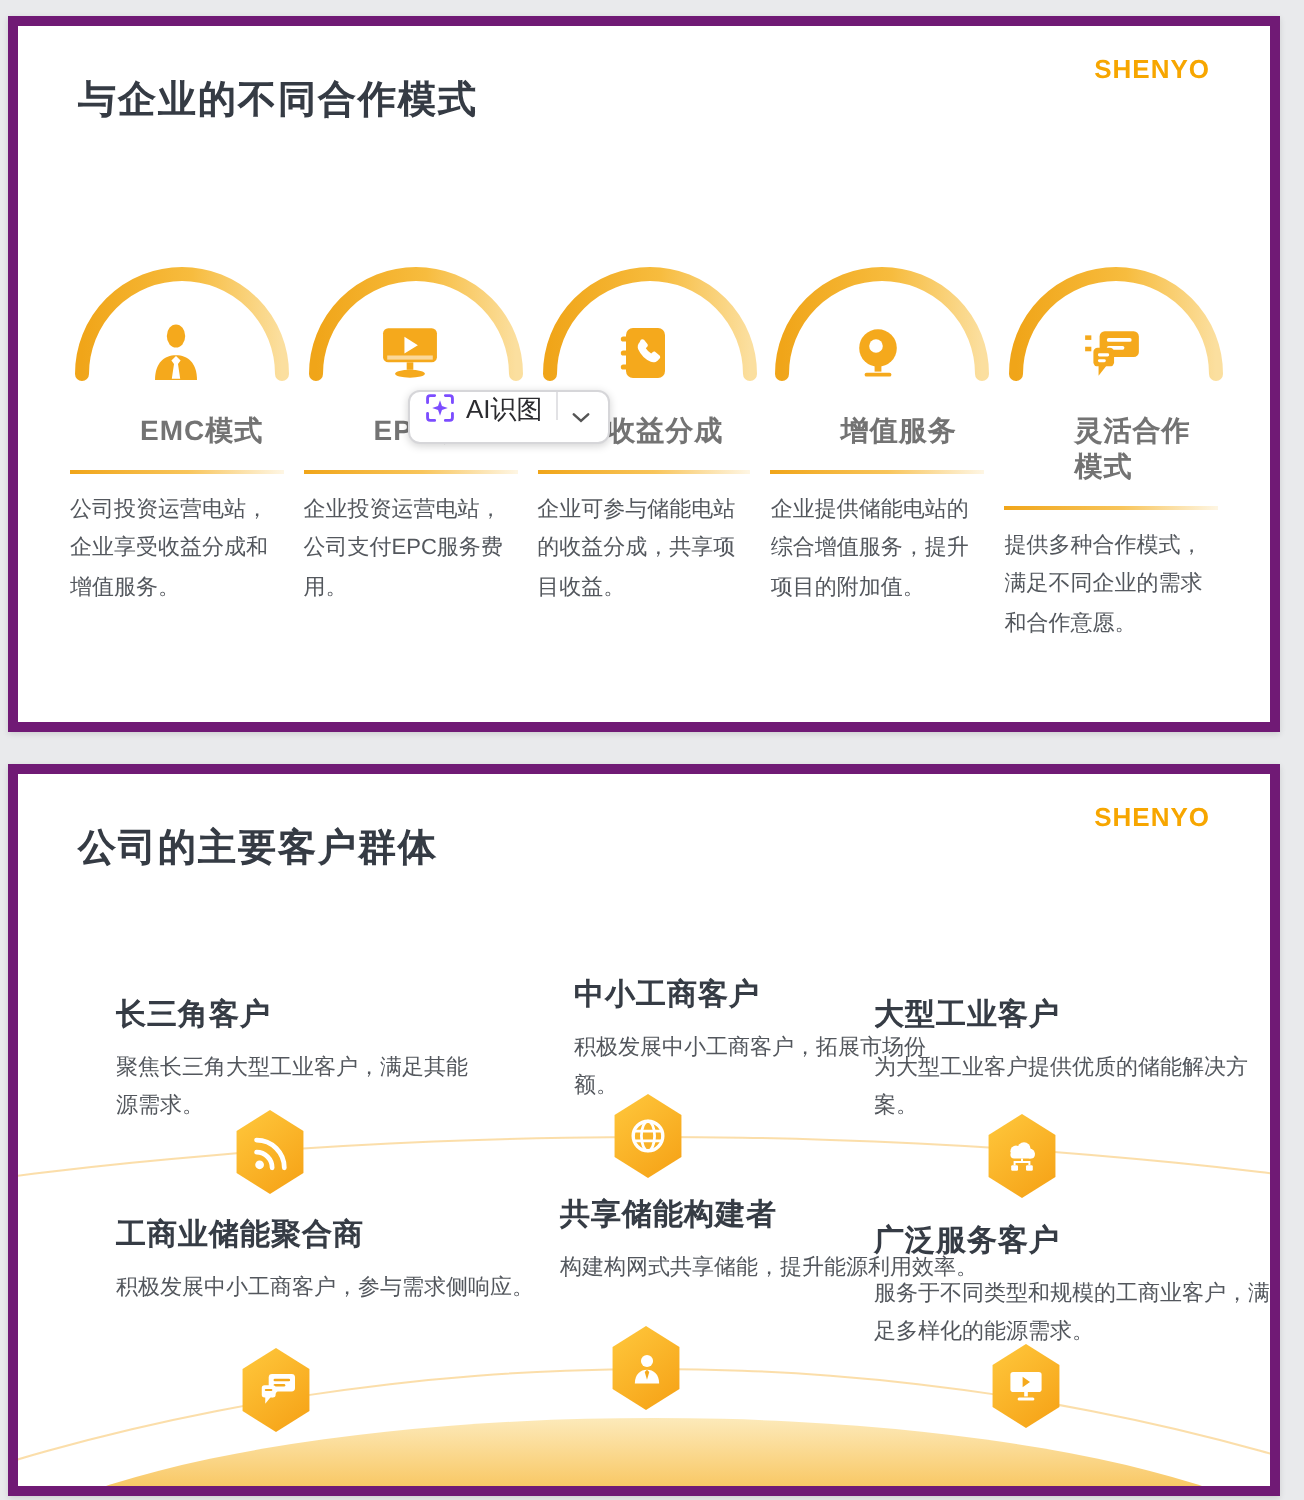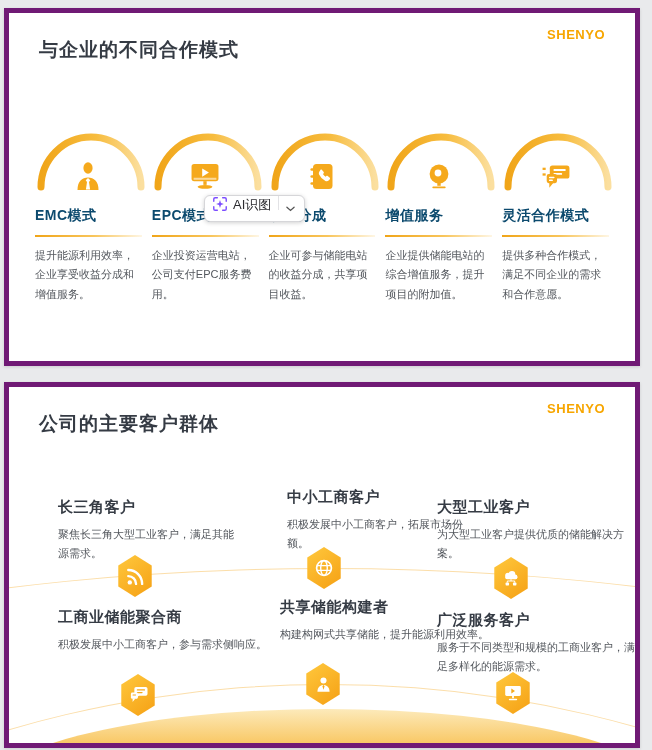--- a/index.html
+++ b/index.html
@@ -12,21 +12,21 @@
   .sec-title { position:absolute; left:30px; top:24px; font-size:19px; font-weight:bold;
     color:#353b44; letter-spacing:1px; }
   .brand { position:absolute; right:30px; top:14px; font-size:13px; font-weight:bold;
     color:#f7a600; letter-spacing:.5px; }
   
   .s1-cols { position:absolute; left:26px; right:26px; top:112px; display:flex; gap:10px; }
   .s1-col { flex:1; min-width:0; }
   .arc-wrap { position:relative; height:66px; }
   .arc-wrap svg.arc { position:absolute; left:0; top:0; }
   .arc-icon { position:absolute; left:50%; transform:translateX(-50%); bottom:0; }
-  .s1-head { margin-top:16px; font-size:14px; font-weight:bold; color:#0c4a6e; letter-spacing:.5px; }
+  .s1-head { margin-top:16px; font-size:14px; font-weight:bold; color:#737373; letter-spacing:.5px;margin-left:35px; }
   .s1-rule { margin-top:10px; height:2px;
     background:linear-gradient(90deg,#f0a519,#f8c55b 55%,rgba(251,219,148,.25)); }
   .s1-desc { margin-top:9px; font-size:11px; color:#53575d; line-height:1.75; }
   
   .ai-btn { position:absolute; left:204px; top:195px; height:27px; z-index:20;
     background:#fff; border:1px solid #d6d6d9; border-radius:6px;
     box-shadow:0 1px 4px rgba(0,0,0,.18); display:flex; 
     padding:0 7px; gap:5px; cursor:pointer; }
   .ai-btn .lbl { font-size:13px; color:#2b2b2f; }
   .ai-btn .sep { width:1px; height:14px; background:#e2e2e5; margin-left:2px; }
@@ -72,21 +72,21 @@
           <path d="M6,62 A50,50 0 0 1 106,62" stroke="url(#arcg)" stroke-width="7" fill="none" stroke-linecap="round"></path>
         </svg>
         <svg class="arc-icon" width="28" height="30" viewBox="0 0 28 30">
           <ellipse cx="14" cy="7" rx="4.6" ry="5.8" fill="#F5A91C"></ellipse>
           <path d="M3.5 29 c0-8.6 4.6-12.4 10.5-12.4 s10.5 3.8 10.5 12.4 z" fill="#F5A91C"></path>
           <path d="M14 17 l-2.3 2.3 1.3 1.7 -1.1 7.4 h4.2 l-1.1-7.4 1.3-1.7 z" fill="#fff"></path>
         </svg>
       </div>
       <div class="s1-head">EMC模式</div>
       <div class="s1-rule"></div>
-      <div class="s1-desc">提升能源利用效率，企业享受收益分成和增值服务。</div>
+      <div class="s1-desc">公司投资运营电站，企业享受收益分成和增值服务。</div>
     </div>
 
     <div class="s1-col">
       <div class="arc-wrap">
         <svg class="arc" width="112" height="66">
           <path d="M6,62 A50,50 0 0 1 106,62" stroke="url(#arcg)" stroke-width="7" fill="none" stroke-linecap="round"></path>
         </svg>
         <svg class="arc-icon" width="32" height="29" viewBox="0 0 30 28">
           <rect x="2" y="2" width="26" height="16.5" rx="2.5" fill="#F5A91C"></rect>
           <polygon points="12.3,6.2 18.8,10.2 12.3,14.2" fill="#fff"></polygon>

